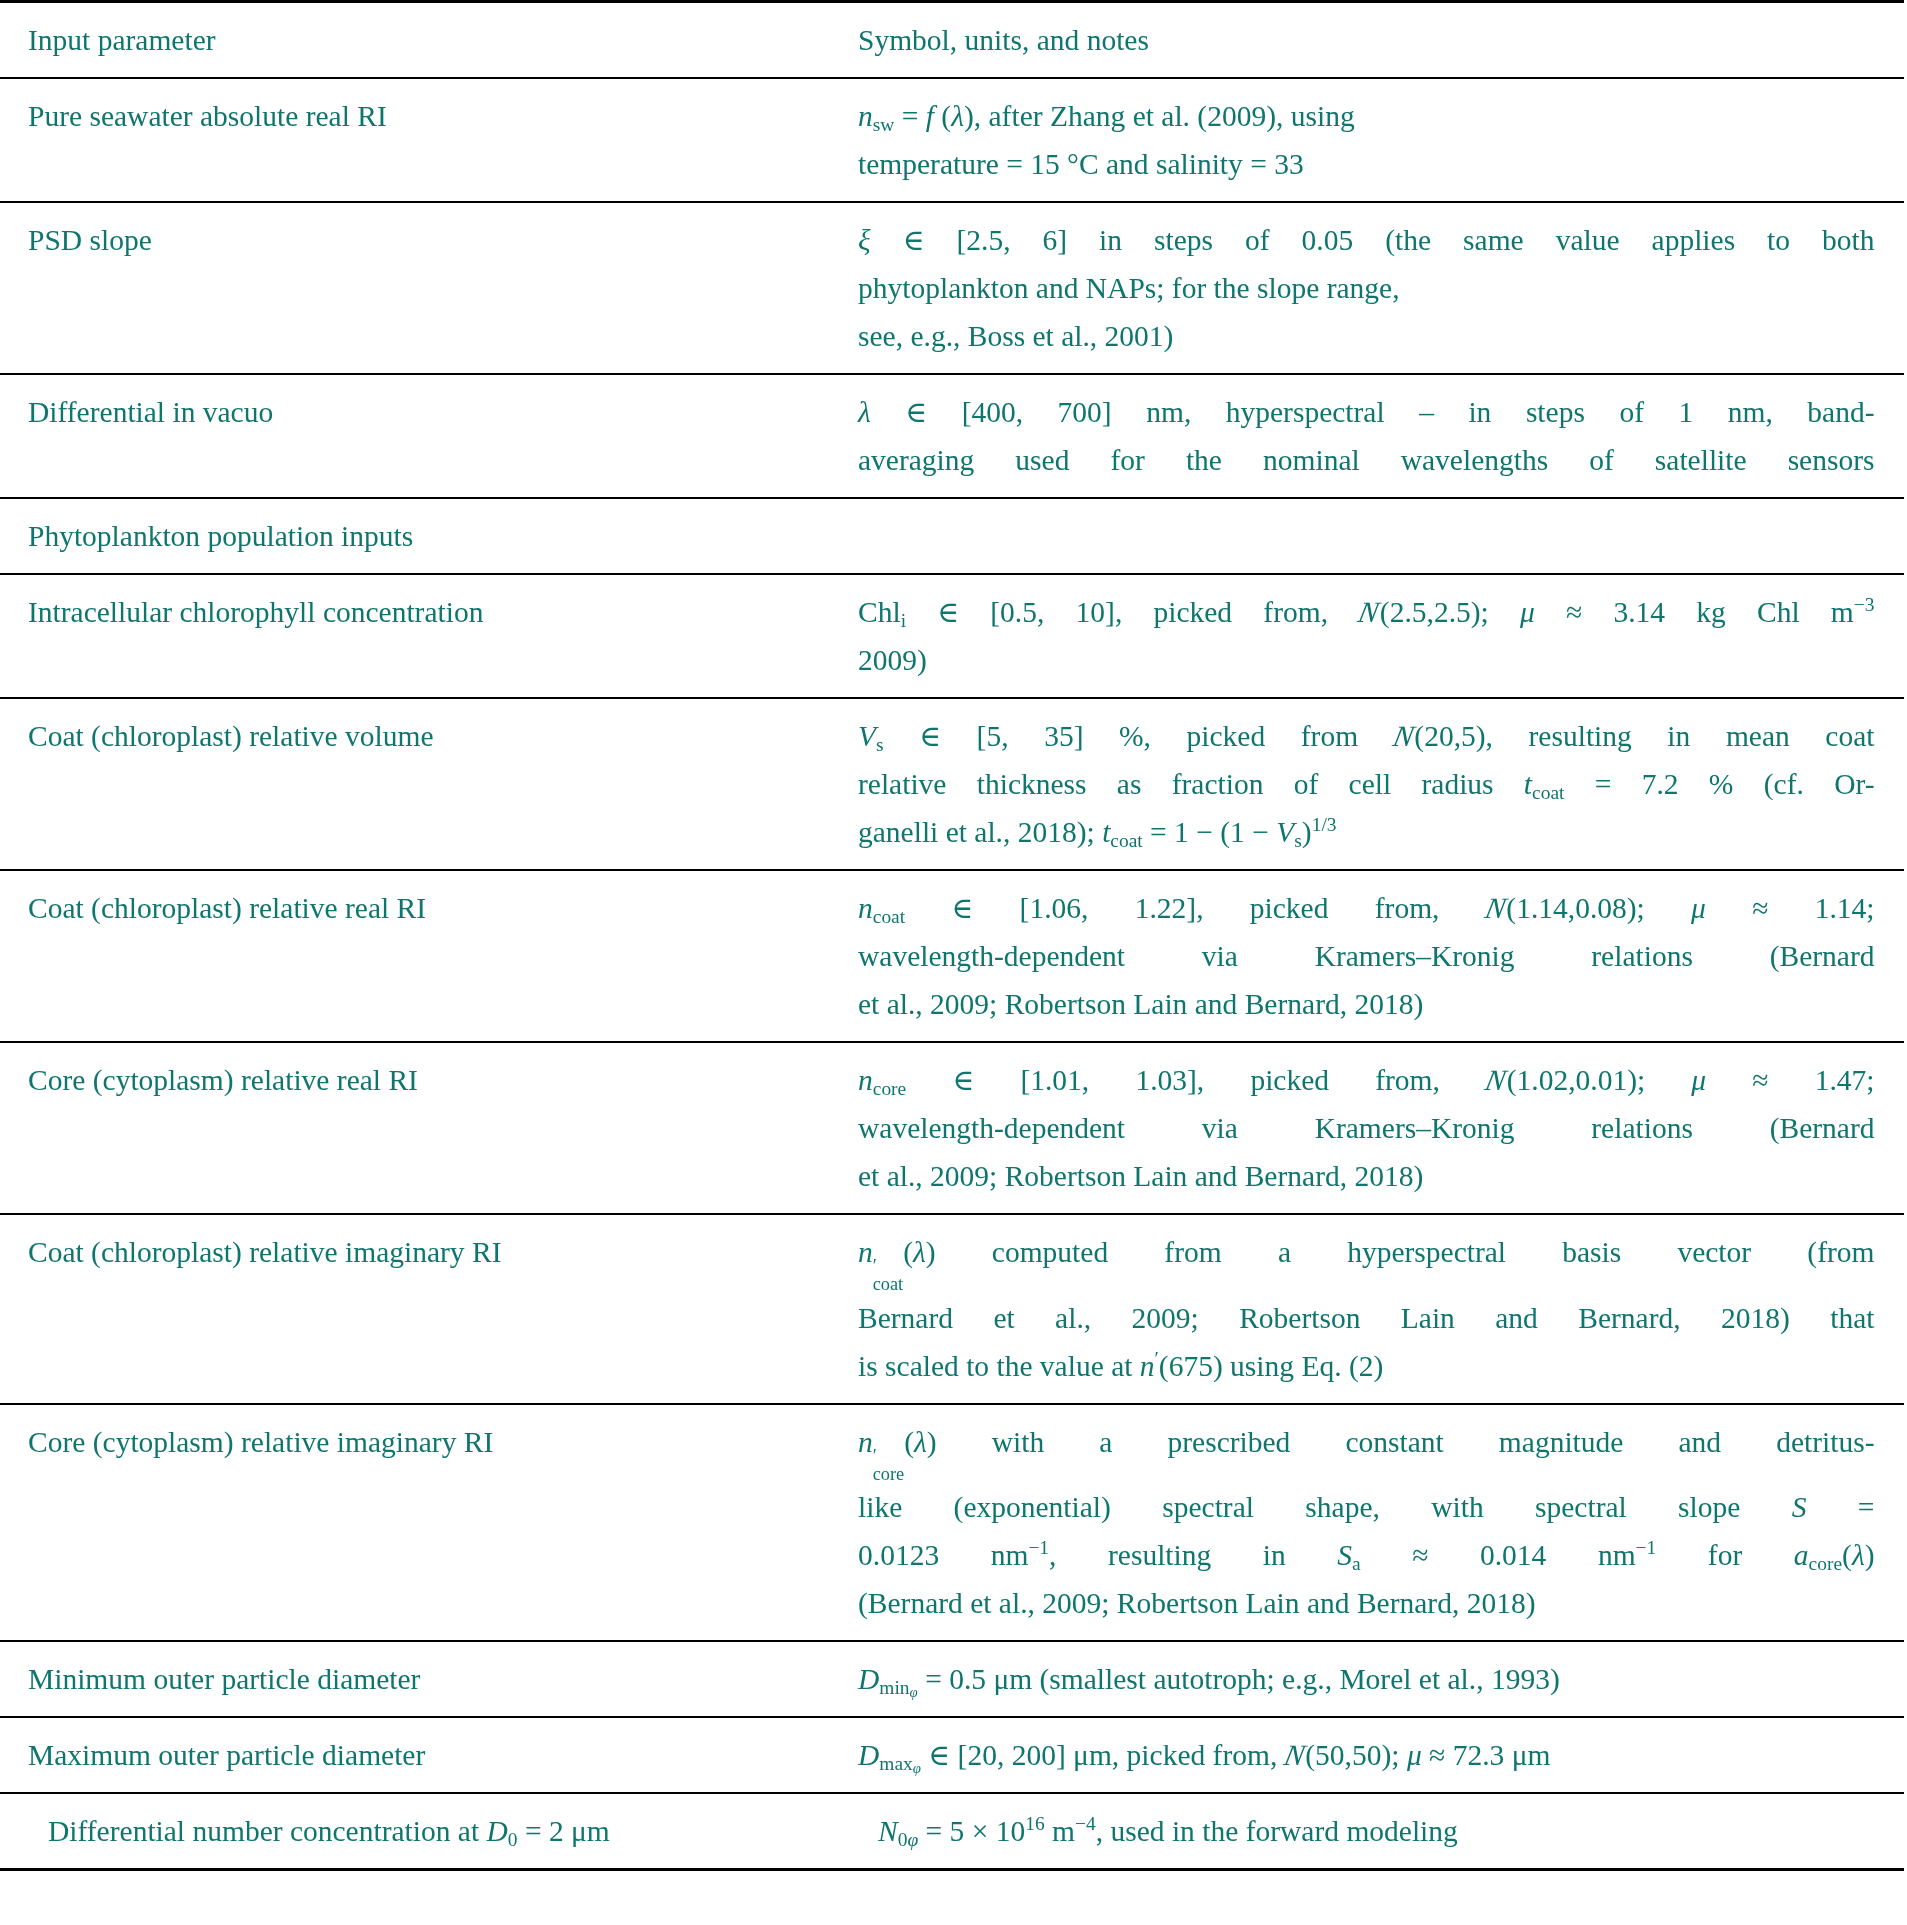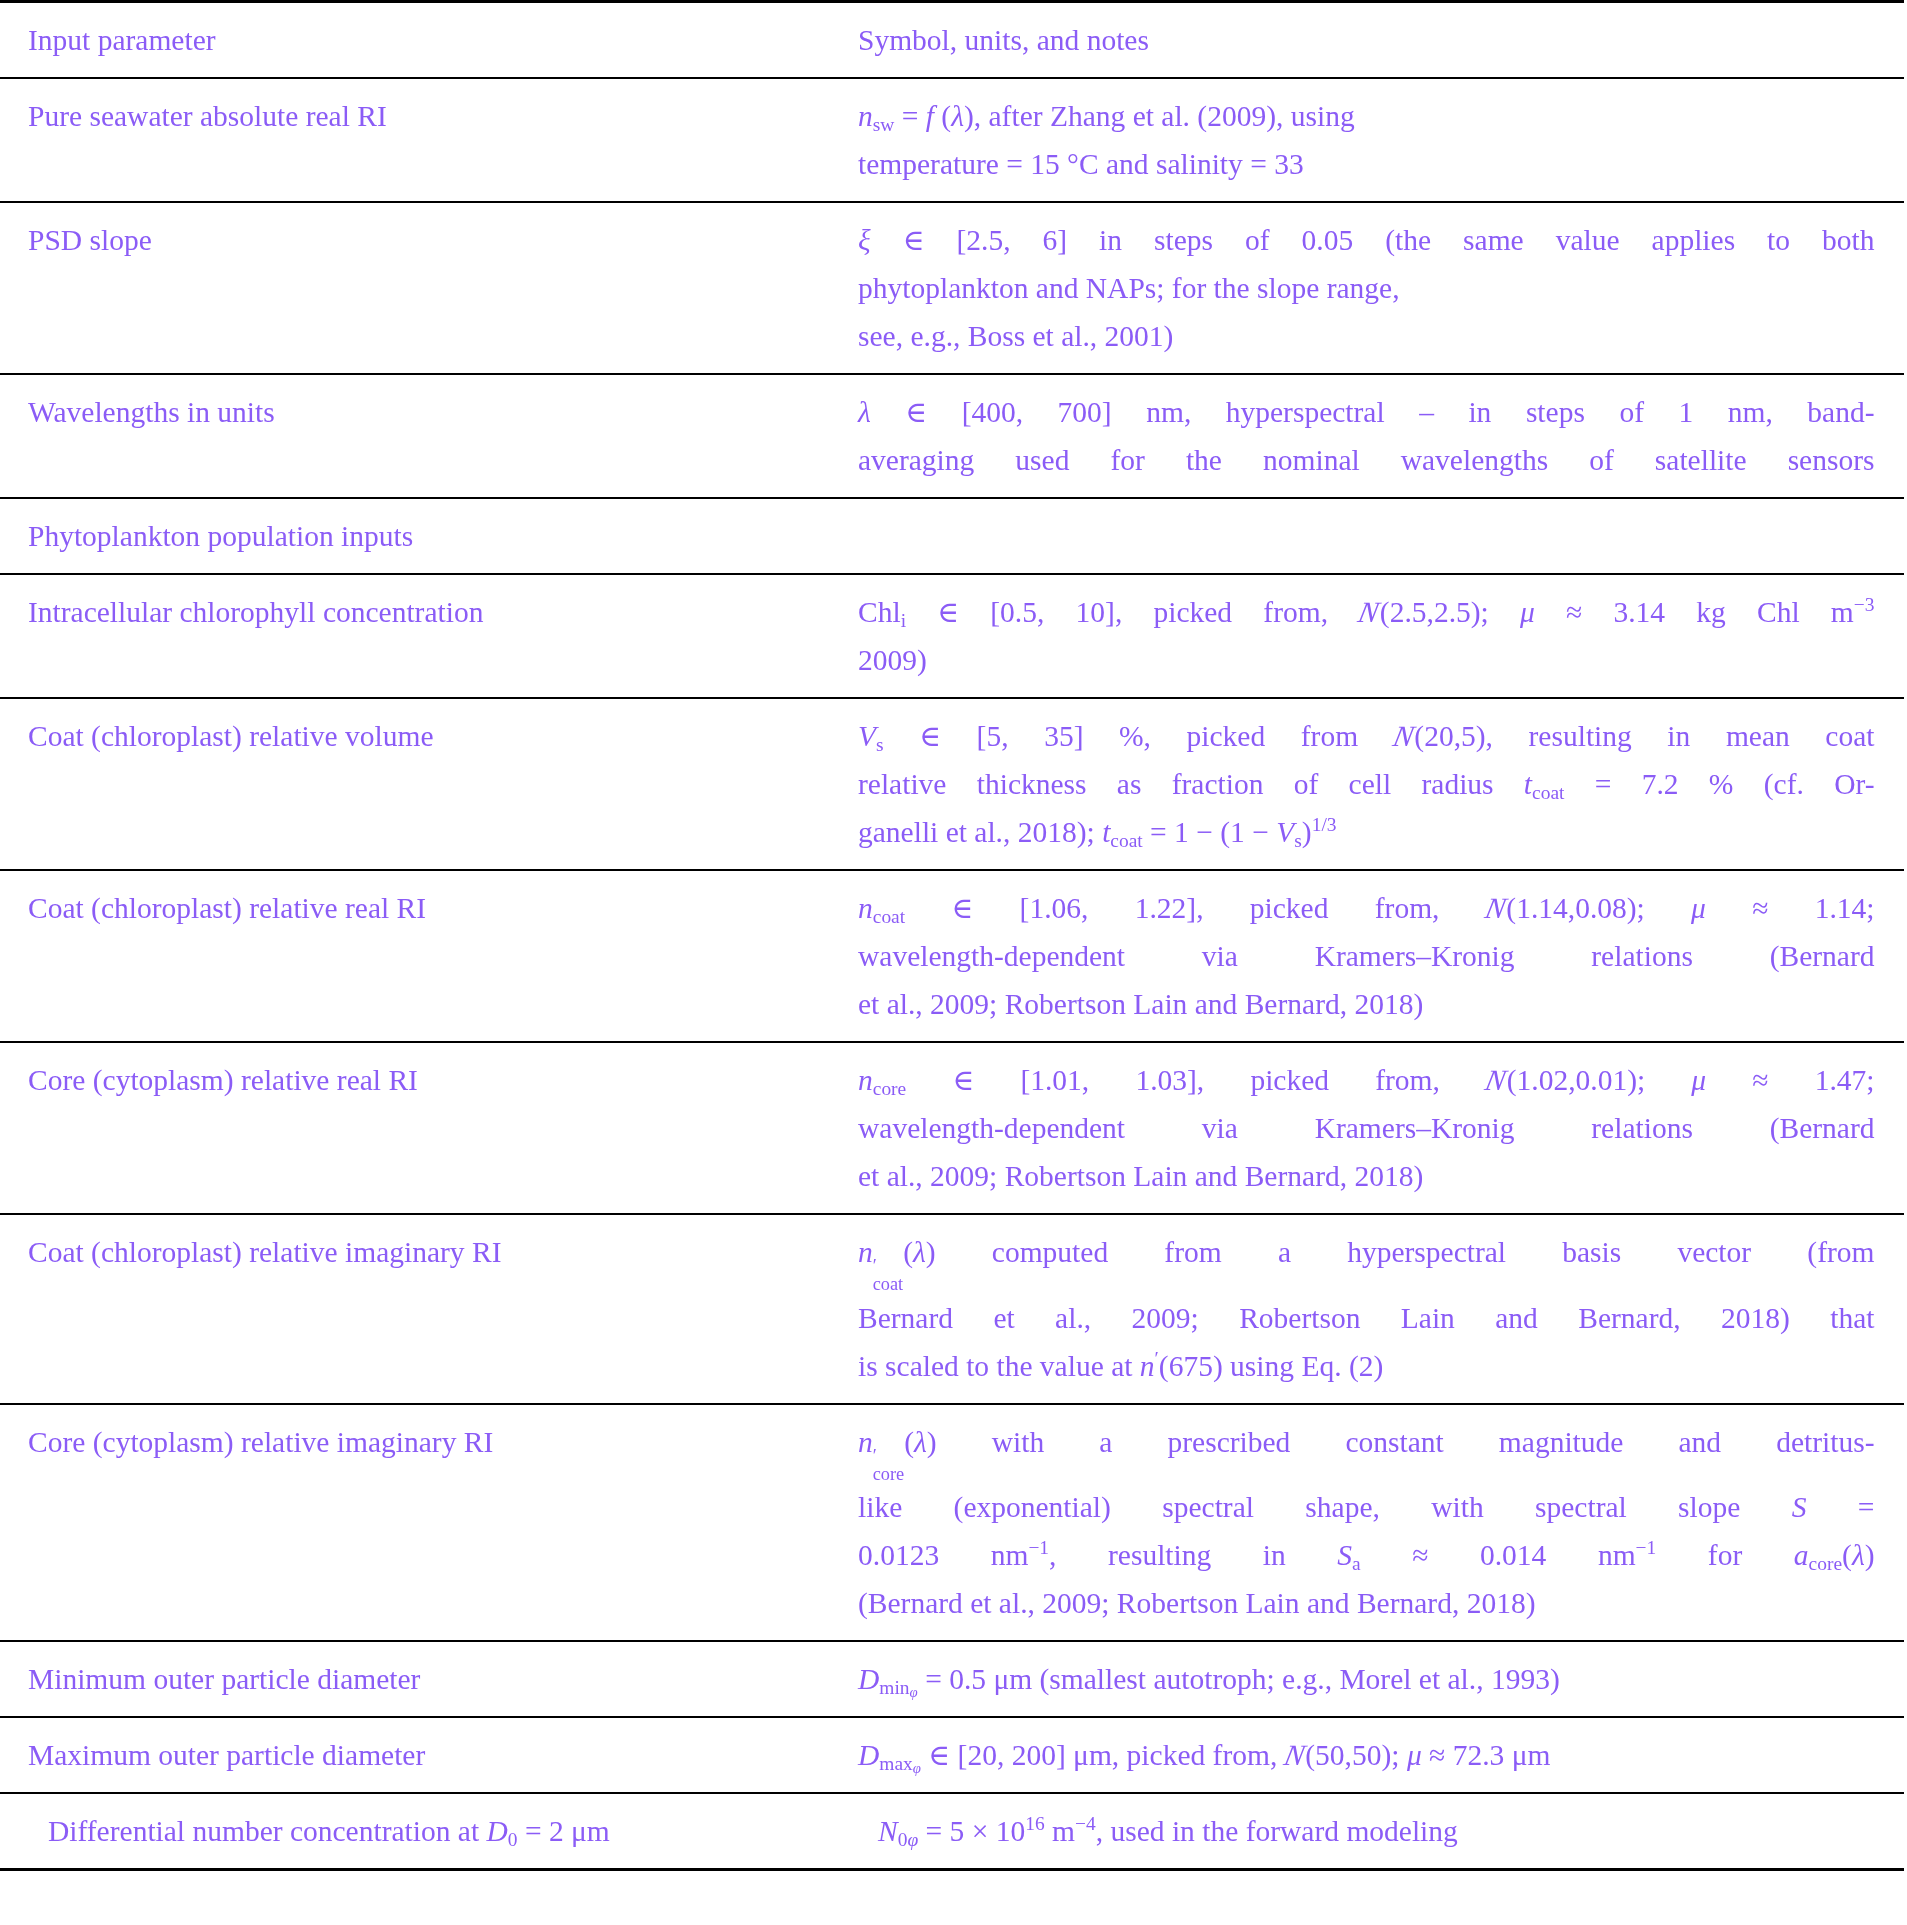--- a/index.html
+++ b/index.html
@@ -3,21 +3,21 @@
 <meta charset="utf-8">
 <style>
   html,body{margin:0;padding:0;background:#ffffff;}
   body{width:1908px;}
   #param-table{
     width:1904px;
     box-sizing:border-box;
     font-family:"Liberation Serif","DejaVu Serif",serif;
     font-size:29.5px;
     line-height:48px;
-    color:#8b5cf6;
+    color:#0f766e;
     border-top:3.7px solid #000;
     border-bottom:3.7px solid #000;
   }
   .row{display:flex;border-bottom:2.8px solid #000;}
   .row:last-child{border-bottom:none;padding-left:20px;}
   .cell-param{flex:0 0 858px;width:858px;box-sizing:border-box;padding:13px 18.5px 13px 28px;}
   .cell-notes{flex:1 1 auto;box-sizing:border-box;padding:13px 29.5px 13px 0;min-width:0;}
   .row.section .cell-param{flex:1 1 auto;width:auto;}
   .line{text-align:left;}
   .line.jst{text-align:justify;text-align-last:justify;}
@@ -57,21 +57,21 @@
         <div class="line"><span>PSD slope</span></div>
       </div>
       <div class="cell-notes">
         <div class="line jst"><span class="it">ξ</span><span> ∈ [2.5, 6] in steps of 0.05 (the same value applies to both</span></div>
         <div class="line"><span>phytoplankton and NAPs; for the slope range,</span></div>
         <div class="line"><span>see, e.g., Boss et al., 2001)</span></div>
       </div>
     </div>
     <div class="row">
       <div class="cell-param">
-        <div class="line"><span>Wavelengths in units</span></div>
+        <div class="line"><span>Differential in vacuo</span></div>
       </div>
       <div class="cell-notes">
         <div class="line jst"><span class="it">λ</span><span> ∈ [400, 700] nm, hyperspectral – in steps of 1 nm, band-</span></div>
         <div class="line jst"><span>averaging used for the nominal wavelengths of satellite sensors</span></div>
       </div>
     </div>
     <div class="row section">
       <div class="cell-param">
         <div class="line"><span>Phytoplankton population inputs</span></div>
       </div>

